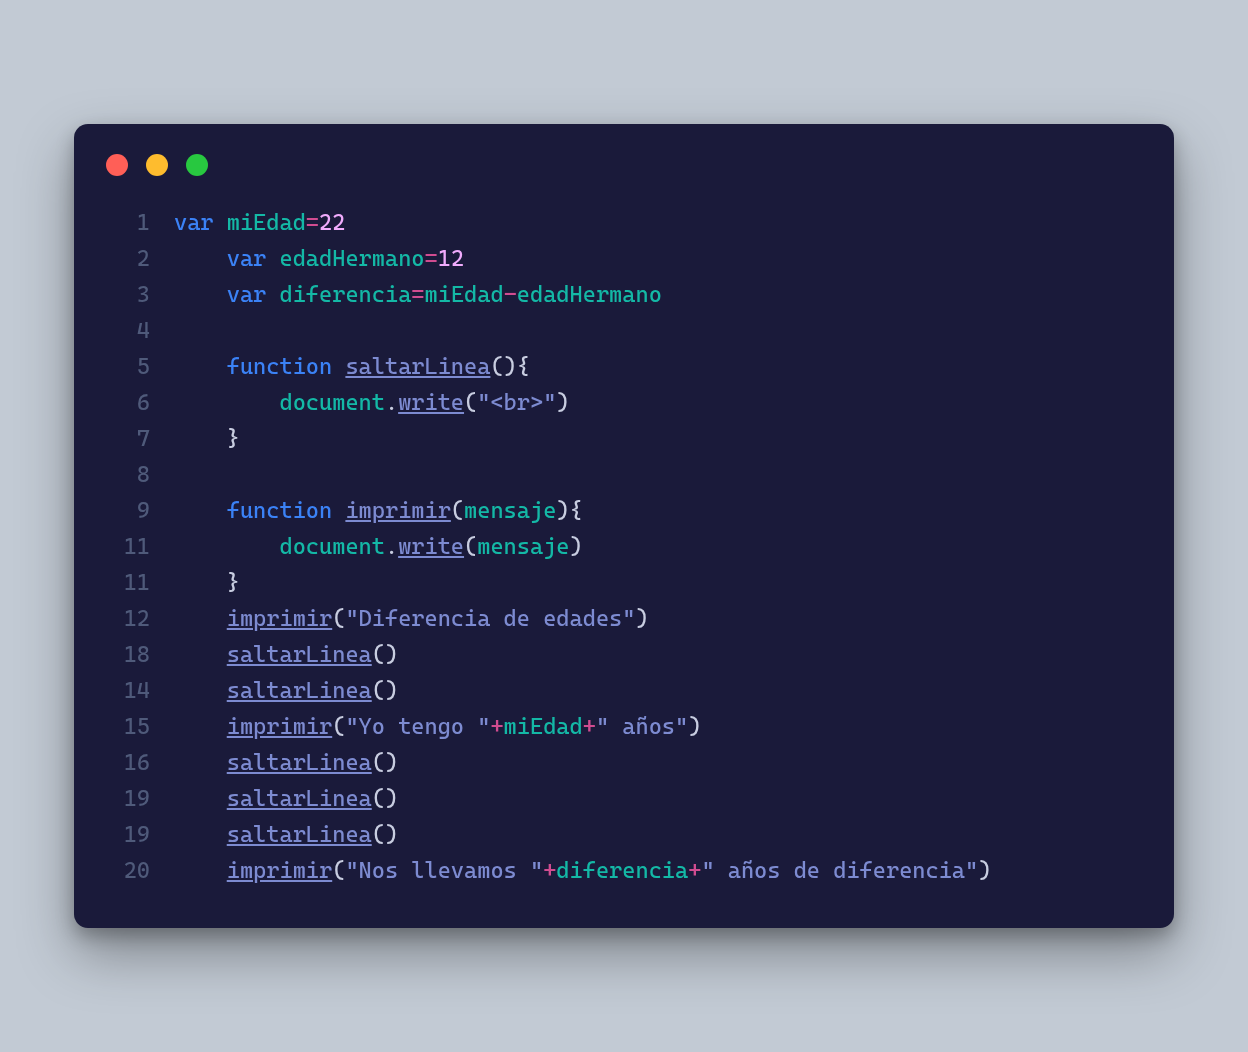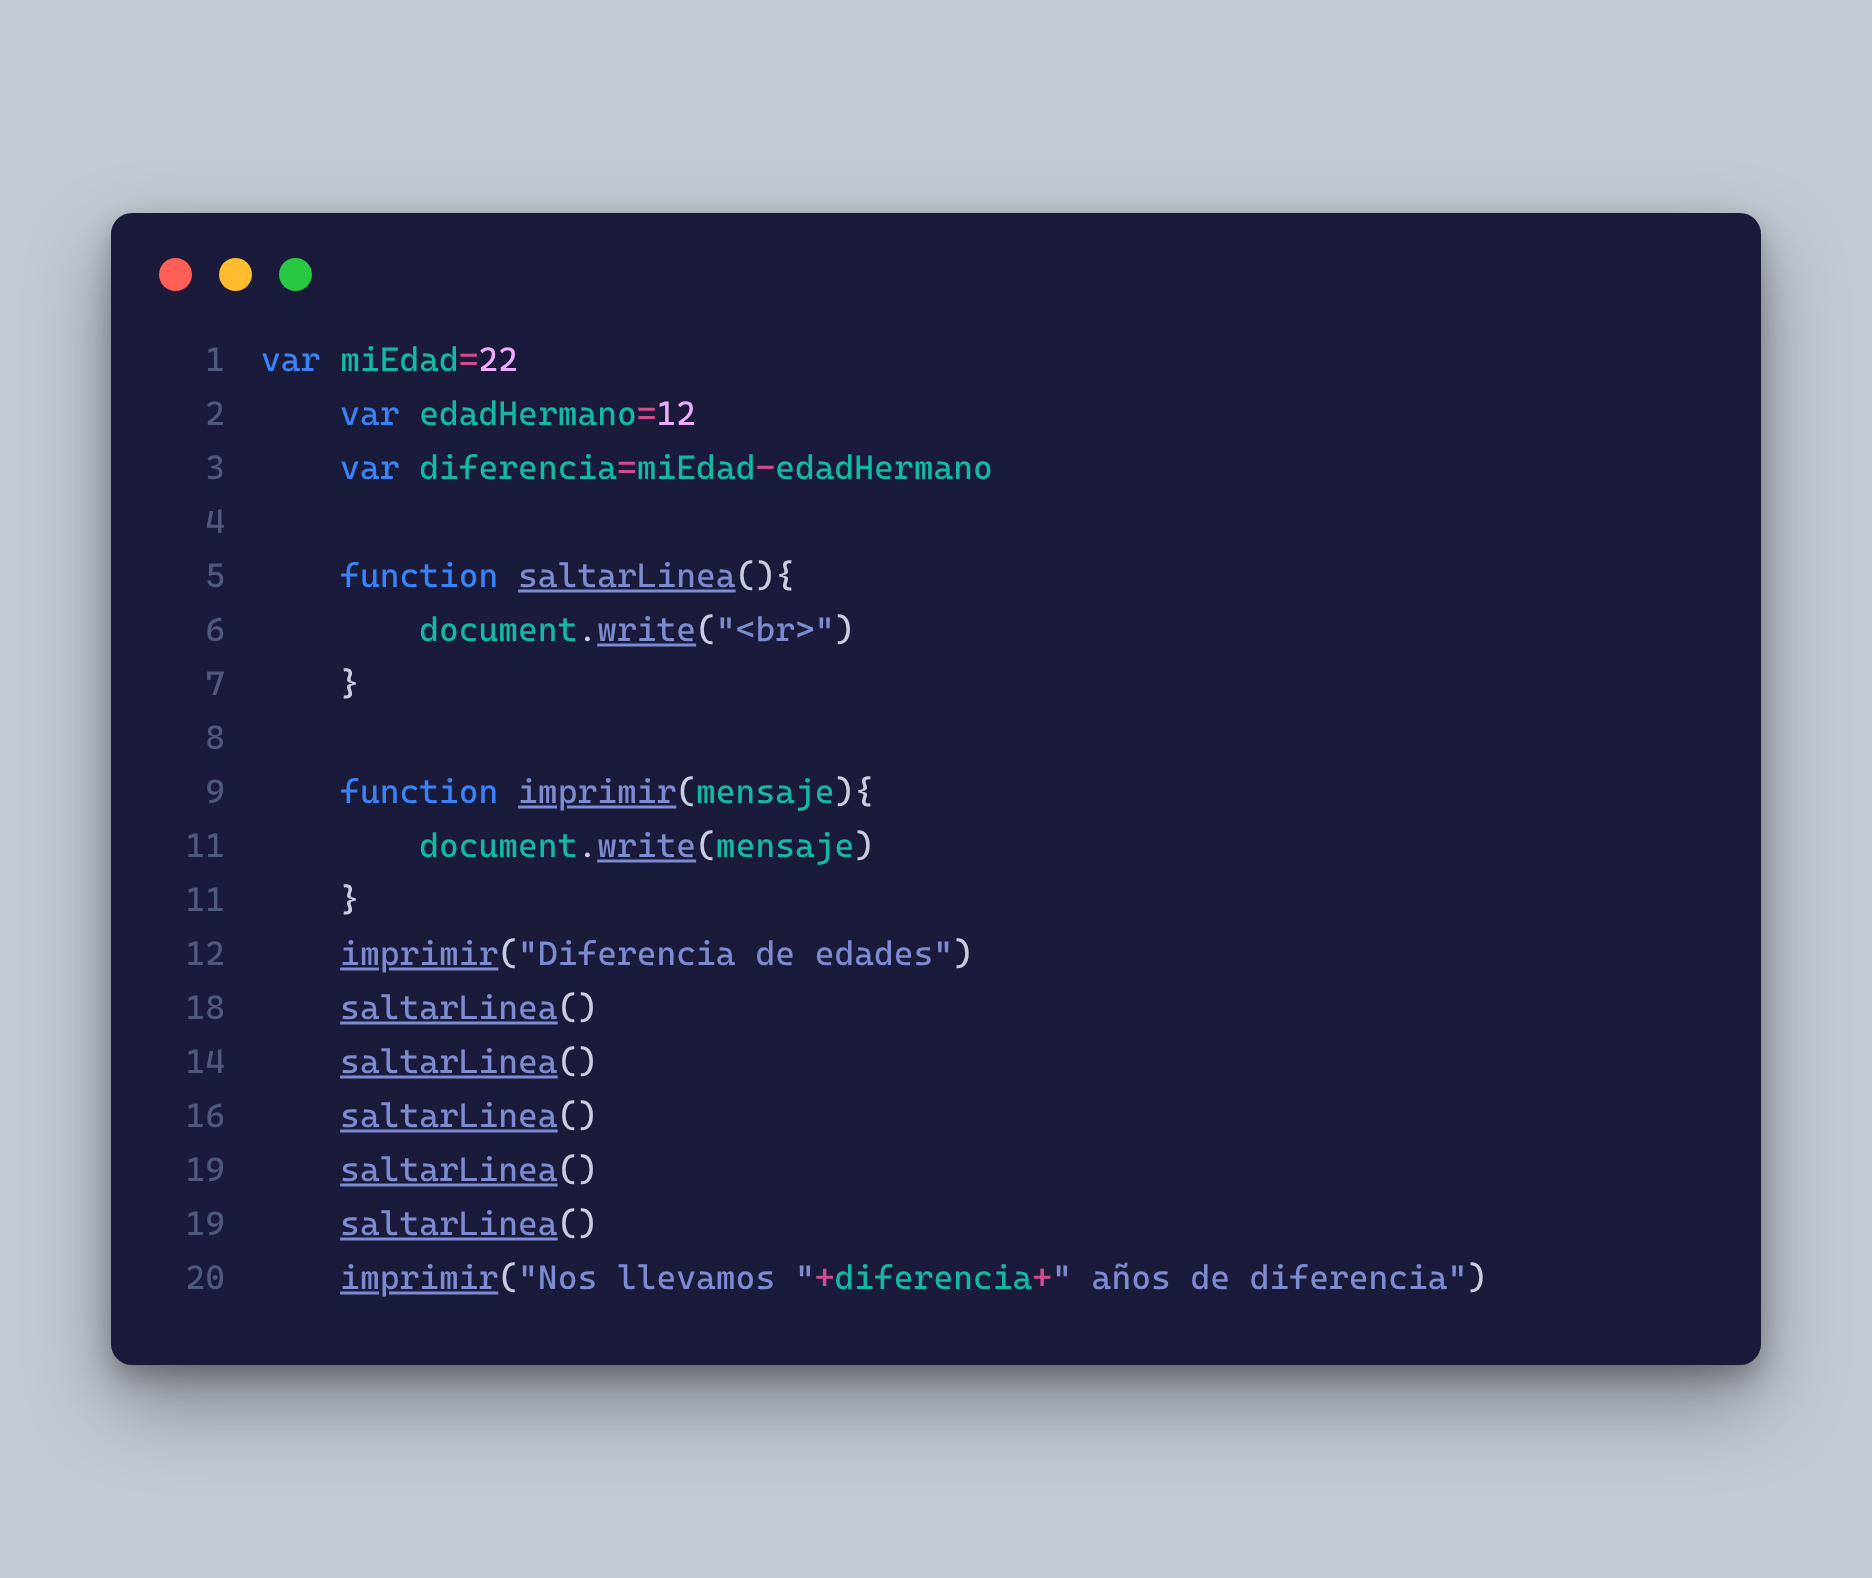--- a/index.html
+++ b/index.html
@@ -83,18 +83,19 @@
       <div class="line"><span class="gutter">5</span><span class="content"><span class="plain">    </span><span class="kw">function</span><span class="plain"> </span><span class="fn">saltarLinea</span><span class="punc">(){</span></span></div>
       <div class="line"><span class="gutter">6</span><span class="content"><span class="plain">        </span><span class="id">document</span><span class="punc">.</span><span class="fn">write</span><span class="punc">(</span><span class="str">"&lt;br&gt;"</span><span class="punc">)</span></span></div>
       <div class="line"><span class="gutter">7</span><span class="content"><span class="plain">    </span><span class="punc">}</span></span></div>
       <div class="line"><span class="gutter">8</span><span class="content"><span class="plain">    </span></span></div>
       <div class="line"><span class="gutter">9</span><span class="content"><span class="plain">    </span><span class="kw">function</span><span class="plain"> </span><span class="fn">imprimir</span><span class="punc">(</span><span class="id">mensaje</span><span class="punc">){</span></span></div>
       <div class="line"><span class="gutter">11</span><span class="content"><span class="plain">        </span><span class="id">document</span><span class="punc">.</span><span class="fn">write</span><span class="punc">(</span><span class="id">mensaje</span><span class="punc">)</span></span></div>
       <div class="line"><span class="gutter">11</span><span class="content"><span class="plain">    </span><span class="punc">}</span></span></div>
       <div class="line"><span class="gutter">12</span><span class="content"><span class="plain">    </span><span class="fn">imprimir</span><span class="punc">(</span><span class="str">"Diferencia de edades"</span><span class="punc">)</span></span></div>
       <div class="line"><span class="gutter">18</span><span class="content"><span class="plain">    </span><span class="fn">saltarLinea</span><span class="punc">()</span></span></div>
       <div class="line"><span class="gutter">14</span><span class="content"><span class="plain">    </span><span class="fn">saltarLinea</span><span class="punc">()</span></span></div>
+      <div class="line"><span class="gutter">15</span><span class="content"><span class="plain">    </span><span class="fn">imprimir</span><span class="punc">(</span><span class="str">"Yo tengo "</span><span class="op">+</span><span class="id">miEdad</span><span class="op">+</span><span class="str">" años"</span><span class="punc">)</span></span></div>
       <div class="line"><span class="gutter">16</span><span class="content"><span class="plain">    </span><span class="fn">saltarLinea</span><span class="punc">()</span></span></div>
       <div class="line"><span class="gutter">19</span><span class="content"><span class="plain">    </span><span class="fn">saltarLinea</span><span class="punc">()</span></span></div>
       <div class="line"><span class="gutter">19</span><span class="content"><span class="plain">    </span><span class="fn">saltarLinea</span><span class="punc">()</span></span></div>
       <div class="line"><span class="gutter">20</span><span class="content"><span class="plain">    </span><span class="fn">imprimir</span><span class="punc">(</span><span class="str">"Nos llevamos "</span><span class="op">+</span><span class="id">diferencia</span><span class="op">+</span><span class="str">" años de diferencia"</span><span class="punc">)</span></span></div>
     </div>
 </div>
 
 </body></html>

